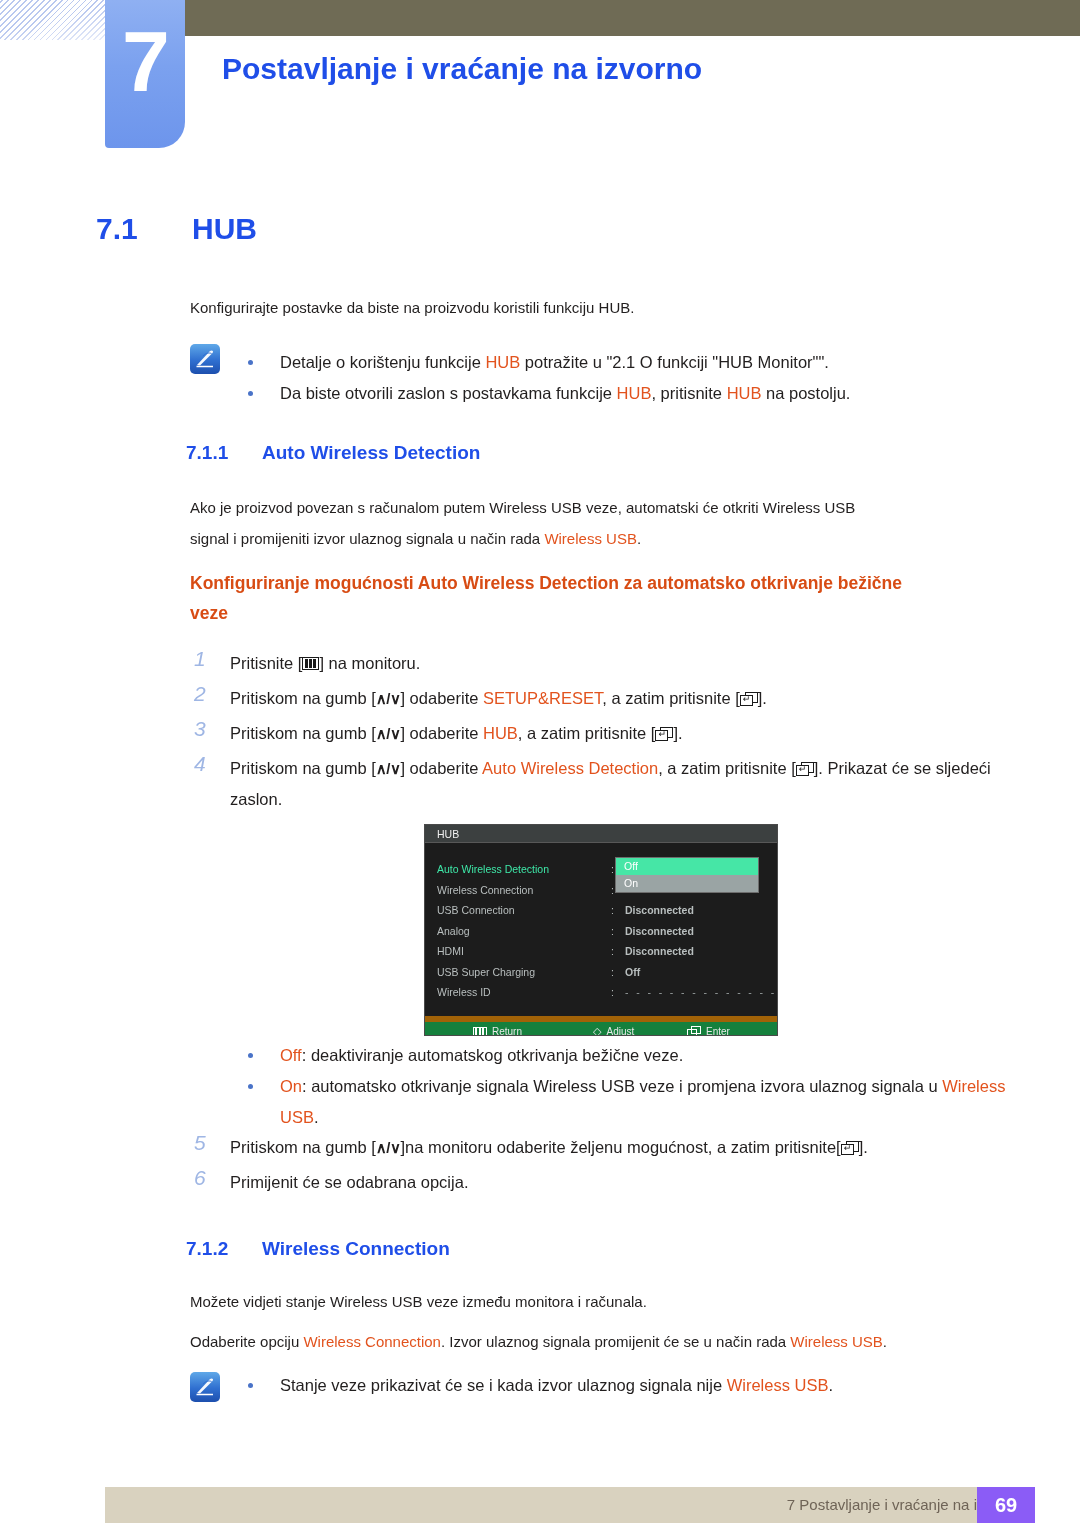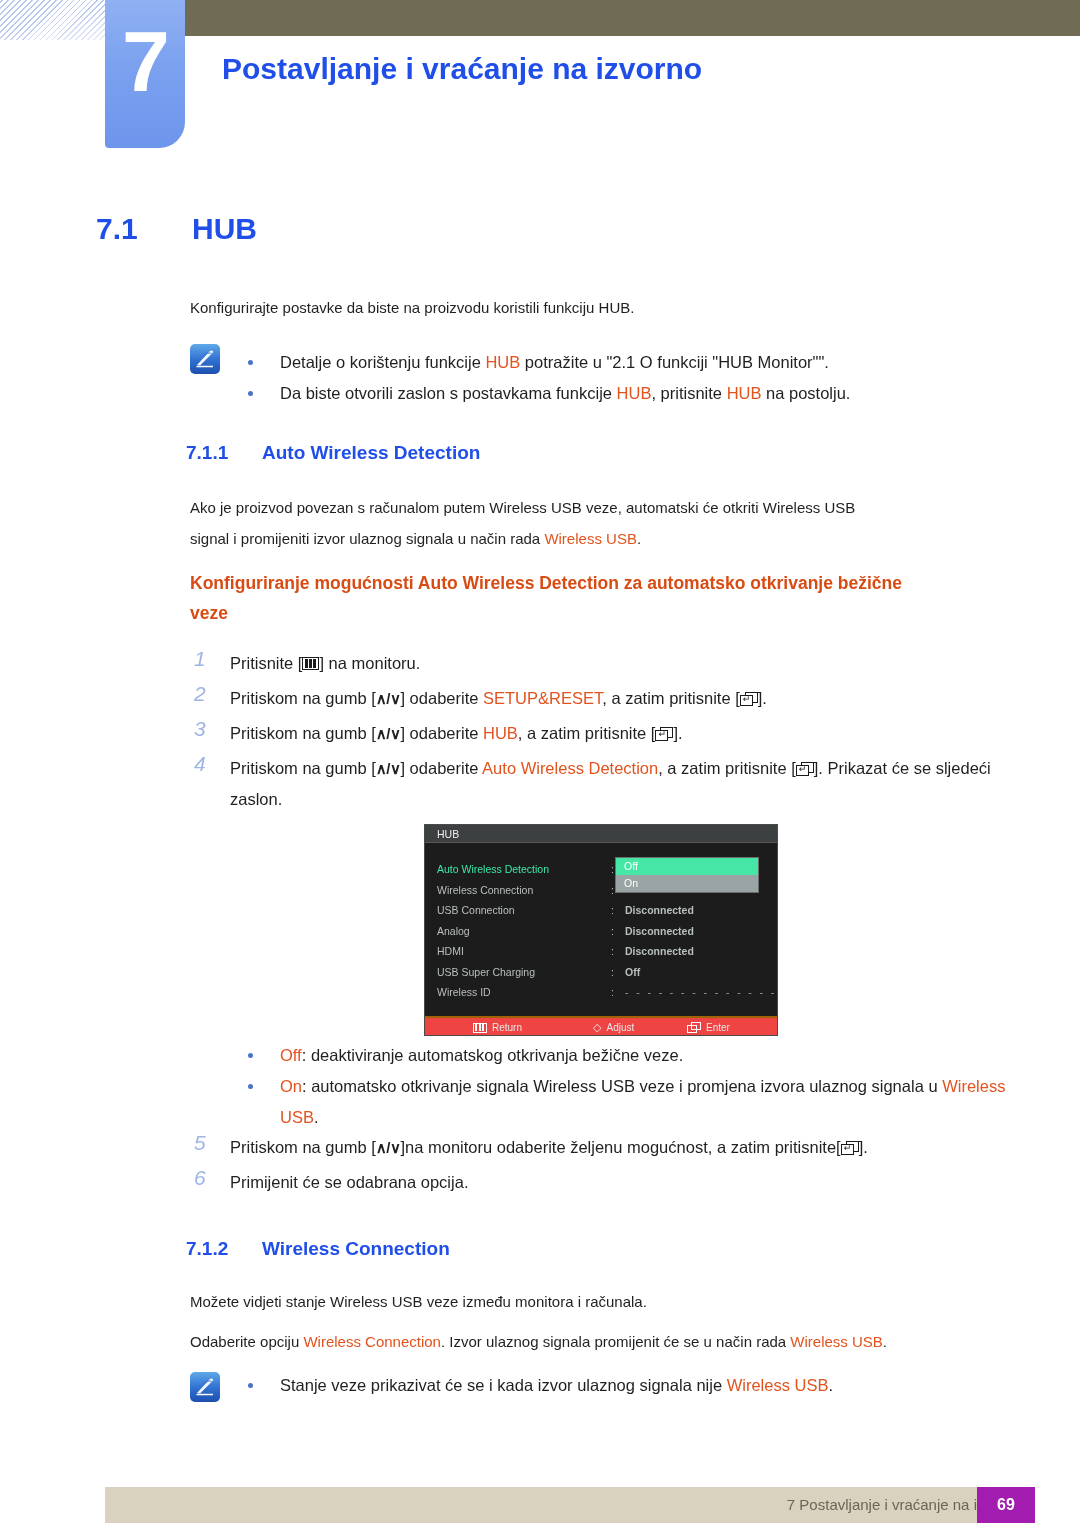--- a/index.html
+++ b/index.html
@@ -155,21 +155,21 @@
     border: 1px solid #6d6d6d;
     background: #8d9696;
     z-index: 5;
   }
   .osd-opt { height: 17px; font-size: 10.5px; line-height: 17px; padding-left: 8px; }
   .osd-opt.hl { background: #46e6a6; color: #ffffff; }
   .osd-opt.dim { background: #9aa4a4; color: #ffffff; }
 
   .osd-foot {
     position: absolute; left: 0; bottom: 0; width: 100%; height: 19px;
-    background: #ef4444; border-top: 2px solid #a16207;
+    background: #15803d; border-top: 6px solid #a16207;
     color: #e8e8e8; font-size: 10px; line-height: 19px;
   }
   .osd-fitem { position: absolute; display: flex; align-items: center; gap: 5px; top: 0; height: 19px; }
   .f-menu { display: inline-block; width: 14px; height: 10px; border: 1.4px solid #fff; position: relative; }
   .f-menu i { position: absolute; top: 0.8px; bottom: 0.8px; width: 2px; background: #fff; }
   .f-menu i:nth-child(1){ left:1px; } .f-menu i:nth-child(2){ left:4.5px; } .f-menu i:nth-child(3){ left:8px; }
   .f-dia { font-size: 11px; }
   .f-ent { display: inline-block; width: 14px; height: 11px; position: relative; }
   .f-ent .a { position:absolute; right:0; top:0; width:10px; height:8px; border:1.3px solid #fff; }
   .f-ent .b { position:absolute; left:0; bottom:0; width:10px; height:8px; border:1.3px solid #fff; }
@@ -179,22 +179,22 @@
   .foot-bar {
     position: absolute; left: 0; top: 0; width: 930px; height: 36px;
     background: #d9d2bf;
   }
   .foot-txt {
     position: absolute; right: 58px; top: 0; height: 36px; line-height: 36px;
     font-size: 15px; color: #6f6457;
   }
   .foot-page {
     position: absolute; left: 872px; top: 0; width: 58px; height: 36px;
-    background: #a21caf; color: #ffffff;
-    font-size: 16px; font-weight: bold; line-height: 36px; text-align: center;
+    background: #8b5cf6; color: #ffffff;
+    font-size: 20px; font-weight: bold; line-height: 36px; text-align: center;
   }
 </style>
 </head>
 <body>
 
 <div class="header">
   <div class="hatch"></div>
   <div class="hatch-fade"></div>
   <div class="olive-bar"></div>
   <div class="chapter-tab"></div>

